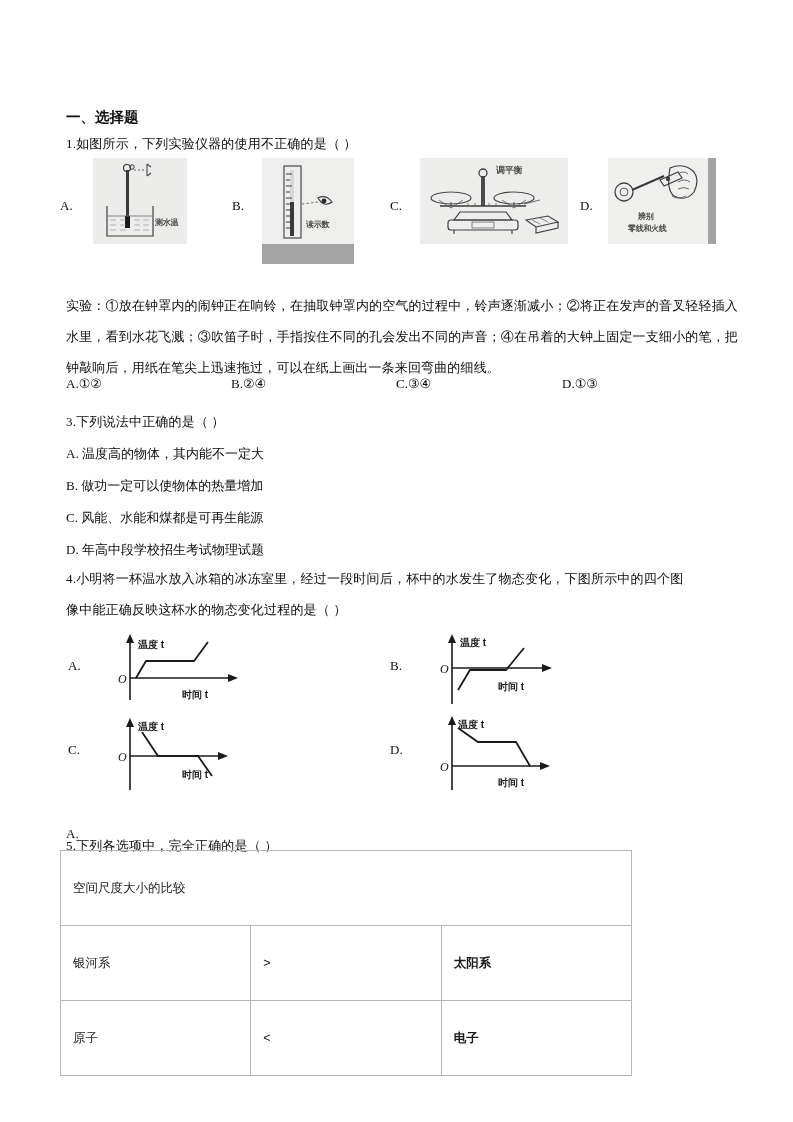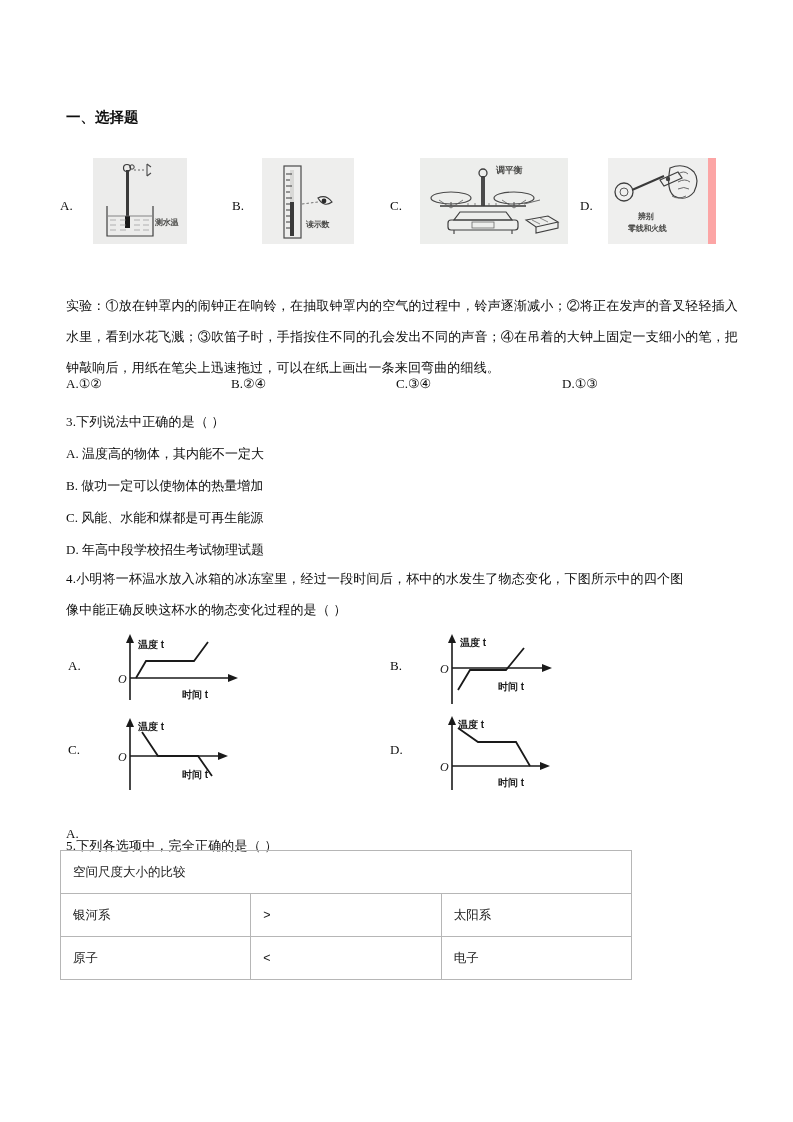--- a/index.html
+++ b/index.html
@@ -90,21 +90,21 @@
   }
   .fig-label {
     position: absolute;
     left: 0;
     top: 40px;
     font-size: 13px;
   }
   .fig-box {
     position: absolute;
     top: 0;
-    background: #fca5a5;
+    background: #a3a3a3;
     border: 0;
     overflow: hidden;
   }
 
   .fig-cap {
     position: absolute;
     font-size: 8px;
     font-weight: bold;
     color: #4a4a48;
     font-family: "Liberation Sans", sans-serif;
@@ -135,39 +135,40 @@
     position: absolute;
     left: 60px;
     top: 850px;
     width: 572px;
     border-collapse: collapse;
     table-layout: fixed;
     font-size: 12.5px;
   }
   .cmp-table td {
     border: 1px solid #b6b6b6;
-    padding: 11px 12px;
+    padding: 27px 12px;
     height: 20px;
     vertical-align: middle;
     color: #1a1a1a;
   }
   .cmp-table td.c1 { width: 198px; }
   .cmp-table td.c2 { width: 192px; }
-  .cmp-table td.c3 { width: 182px; }
+  .cmp-table td.c3 { width: 182px; font-weight: bold; }
   .cmp-table td.hdr { }
   .sym { font-family: "Liberation Sans", sans-serif; }
 </style>
 </head>
 <body>
 
 <div class="page">
 
 
   <div class="section-heading">一、选择题</div>
 
+  <div class="qline" style="top:134px;">1.如图所示，下列实验仪器的使用不正确的是（      ）</div>
 
   <div class="fig-row">
 
     <div class="fig-item" style="left:0px; width:150px;">
       <span class="fig-label">A.</span>
       <div class="fig-box" style="left:33px; width:94px; height:86px;">
         <svg width="94" height="86" viewBox="0 0 94 86">
           <rect x="0" y="0" width="94" height="86" fill="#ececeb"></rect>
 
           <rect x="33" y="12" width="3" height="56" fill="#3a3a3a"></rect>
@@ -196,21 +197,21 @@
             <line x1="41" y1="72" x2="47" y2="72"></line>
               <line x1="50" y1="72" x2="56" y2="72"></line>
           </g>
         </svg>
         <span class="fig-cap" style="left:62px; top:60px;">测水温</span>
       </div>
     </div>
 
     <div class="fig-item" style="left:172px; width:150px;">
       <span class="fig-label">B.</span>
-      <div class="fig-box" style="left:30px; width:92px; height:86px;">
+      <div class="fig-box" style="left:30px; width:92px; height:106px;">
         <svg width="92" height="86" viewBox="0 0 92 86">
           <rect x="0" y="0" width="92" height="86" fill="#eeeeed"></rect>
 
           <rect x="22" y="8" width="17" height="72" fill="none" stroke="#4a4a4a" stroke-width="1.2"></rect>
           <rect x="28" y="12" width="4" height="66" fill="#d8d8d6"></rect>
 
           <g stroke="#3a3a3a" stroke-width="1">
             <line x1="24" y1="16" x2="30" y2="16"></line>
             <line x1="24" y1="22" x2="28" y2="22"></line>
             <line x1="24" y1="28" x2="30" y2="28"></line>

